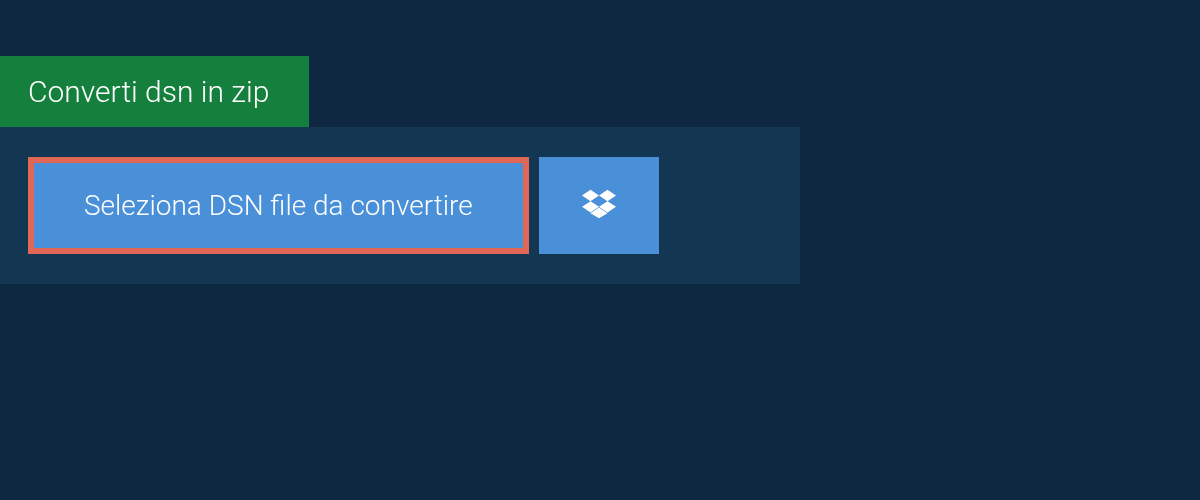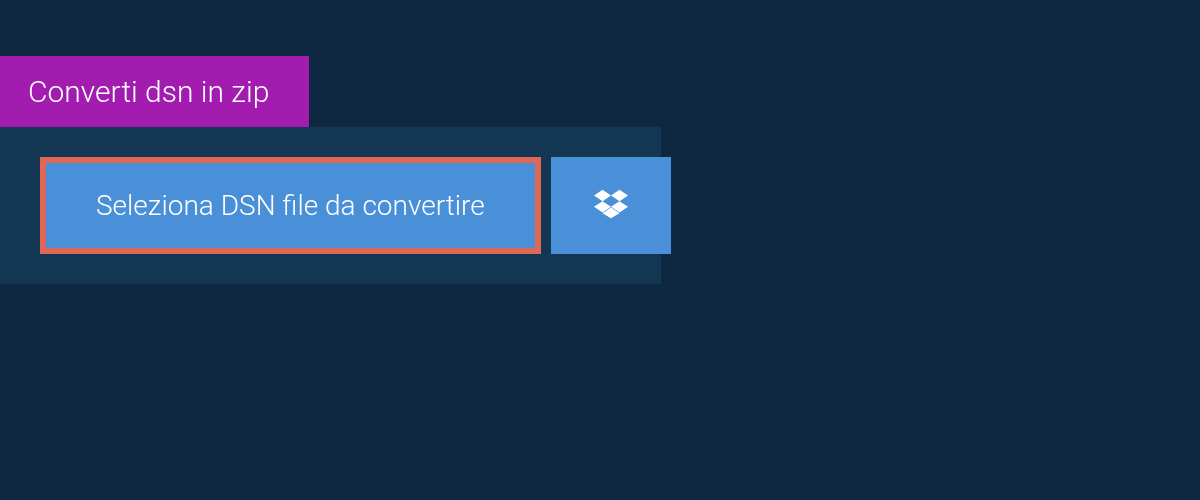--- a/index.html
+++ b/index.html
@@ -8,32 +8,32 @@
       height: 500px;
       background: #0d2840;
       font-family: -apple-system, BlinkMacSystemFont, "Segoe UI", Roboto, Helvetica, Arial, sans-serif;
       overflow: hidden;
     }
     .tab-container {
       display: flex;
       margin-top: 56px;
     }
     .tab {
-      background: #a21caf;
+      background: #15803d;
       color: #ffffff;
       font-size: 30px;
       font-weight: 300;
       padding: 18px 40px 18px 28px;
       display: inline-block;
       text-align: right;
     }
     .content-panel {
       background: #133653;
-      padding: 30px 28px 30px 40px;
-      width: 661px;
+      padding: 30px 28px 30px 28px;
+      width: 800px;
     }
     .button-row {
       display: flex;
       gap: 10px;
     }
     .select-button {
       background: #4a90d9;
       border: 6px solid #e06656;
       color: #ffffff;
       font-size: 28px;

